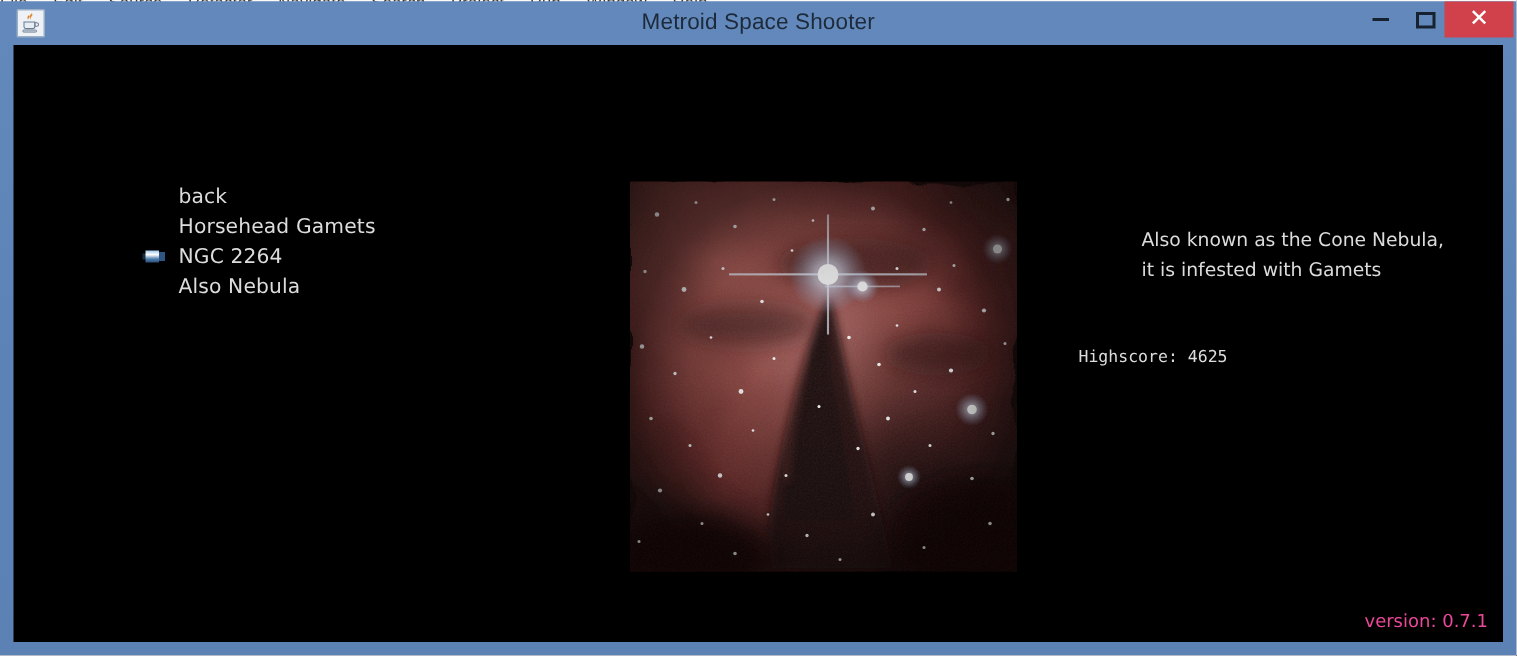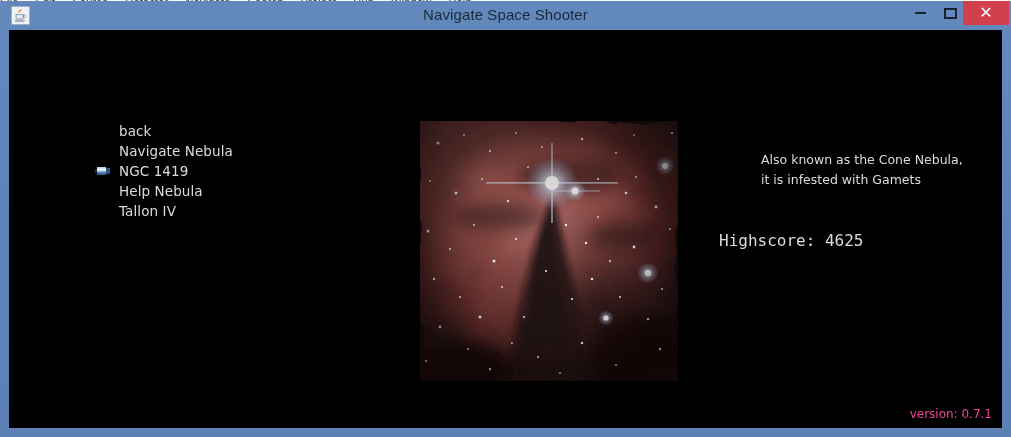--- a/index.html
+++ b/index.html
@@ -200,21 +200,21 @@
     font-size: 12.5px;
     font-family: "DejaVu Sans", sans-serif;
     line-height: 20px;
     white-space: nowrap;
   }
   .highscore {
     position: absolute;
     left: 710px;
     top: 201px;
     color: #dcdcdc;
-    font-size: 16px;
+    font-size: 11px;
     font-family: "DejaVu Sans Mono", monospace;
     white-space: nowrap;
   }
   .version {
     position: absolute;
     right: 10px;
     bottom: 7px;
     color: #ec4899;
     font-size: 12px;
     font-family: "DejaVu Sans", sans-serif;
@@ -238,55 +238,52 @@
     <div class="titlebar">
       <div class="app-icon">
         <svg width="15" height="15" viewBox="0 0 15 15" aria-hidden="true">
           <path d="M6.2 2.2c1.6 1.1-1.3 2.1-0.1 3.2 0 0-1.9-1.2 0.1-3.2z" fill="#d9792a"></path>
           <path d="M8.1 0.8c1.8 1.6-1.8 2.6-0.3 4.2 0 0-2.6-1.4 0.3-4.2z" fill="#e08a33"></path>
           <path d="M3 6.6h7.2v3.1a1.4 1.4 0 0 1-1.4 1.4H4.4A1.4 1.4 0 0 1 3 9.7z" fill="#e6edf5" stroke="#6d7d91" stroke-width="0.7"></path>
           <path d="M10.3 7.1h1.2a1.2 1.2 0 0 1 0 2.4h-1.2z" fill="none" stroke="#6d7d91" stroke-width="0.7"></path>
           <rect x="2.2" y="12" width="9.2" height="1.4" rx="0.6" fill="#cfd9e4" stroke="#6d7d91" stroke-width="0.6"></rect>
         </svg>
       </div>
-      <div class="window-title">Navigate Space Shooter</div>
+      <div class="window-title">Metroid Space Shooter</div>
 
       <div class="win-btn btn-min">
         <span class="glyph-min"></span>
       </div>
       <div class="win-btn btn-max">
         <span class="glyph-max"></span>
       </div>
       <div class="win-btn btn-close">
         <span class="glyph-close">✕</span>
       </div>
     </div>
 
     <div class="canvas">
 
       <div class="menu-list">
         <div class="menu-row">
           <span class="menu-label">back</span>
         </div>
         <div class="menu-row">
-          <span class="menu-label">Navigate Nebula</span>
+          <span class="menu-label">Horsehead Gamets</span>
         </div>
         <div class="menu-row">
           <span class="cursor-sprite">
             <span class="nose"></span>
               <span class="body"></span>
               <span class="tail"></span>
           </span>
-          <span class="menu-label">NGC 1419</span>
+          <span class="menu-label">NGC 2264</span>
         </div>
         <div class="menu-row">
-          <span class="menu-label">Help Nebula</span>
-        </div>
-        <div class="menu-row">
-          <span class="menu-label">Tallon IV</span>
+          <span class="menu-label">Also Nebula</span>
         </div>
       </div>
 
       <div class="nebula">
         <svg width="258" height="260" viewBox="0 0 258 260" aria-hidden="true">
           <defs>
             <radialGradient id="neb1" cx="48%" cy="40%" r="62%">
               <stop offset="0%" stop-color="#d98a86"></stop>
               <stop offset="35%" stop-color="#ad5953"></stop>
               <stop offset="70%" stop-color="#6e2b2a"></stop>

